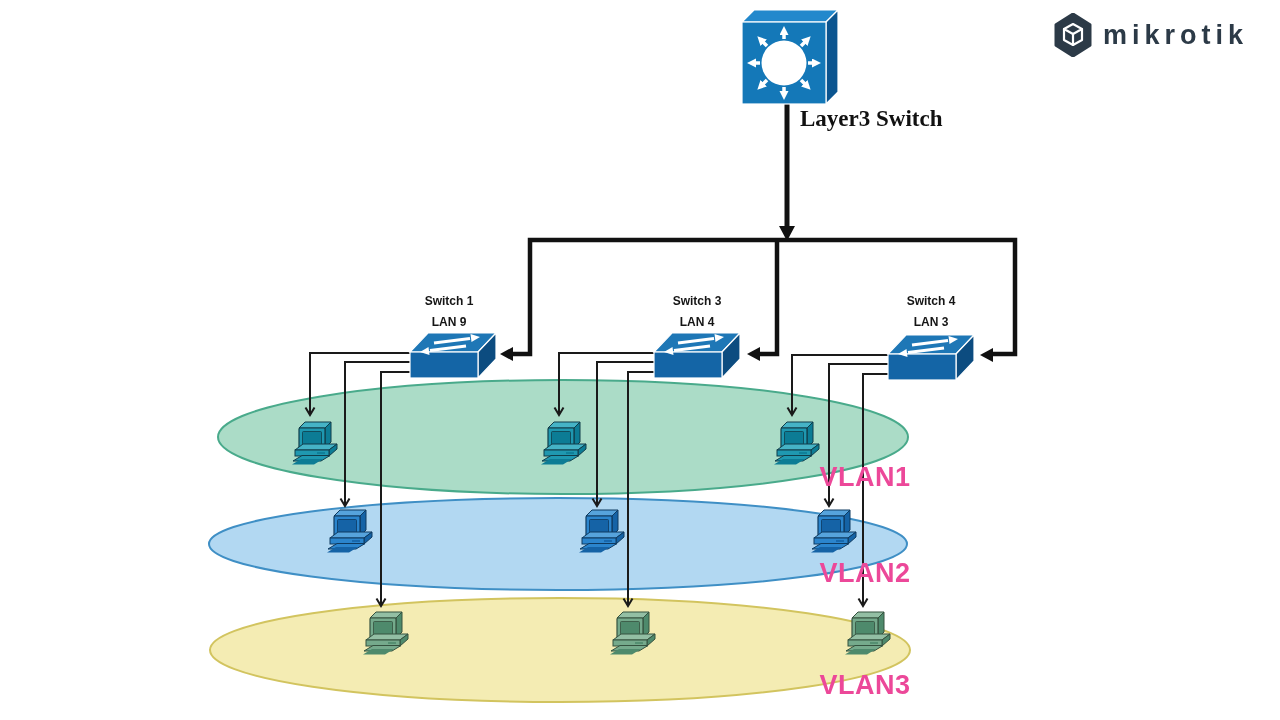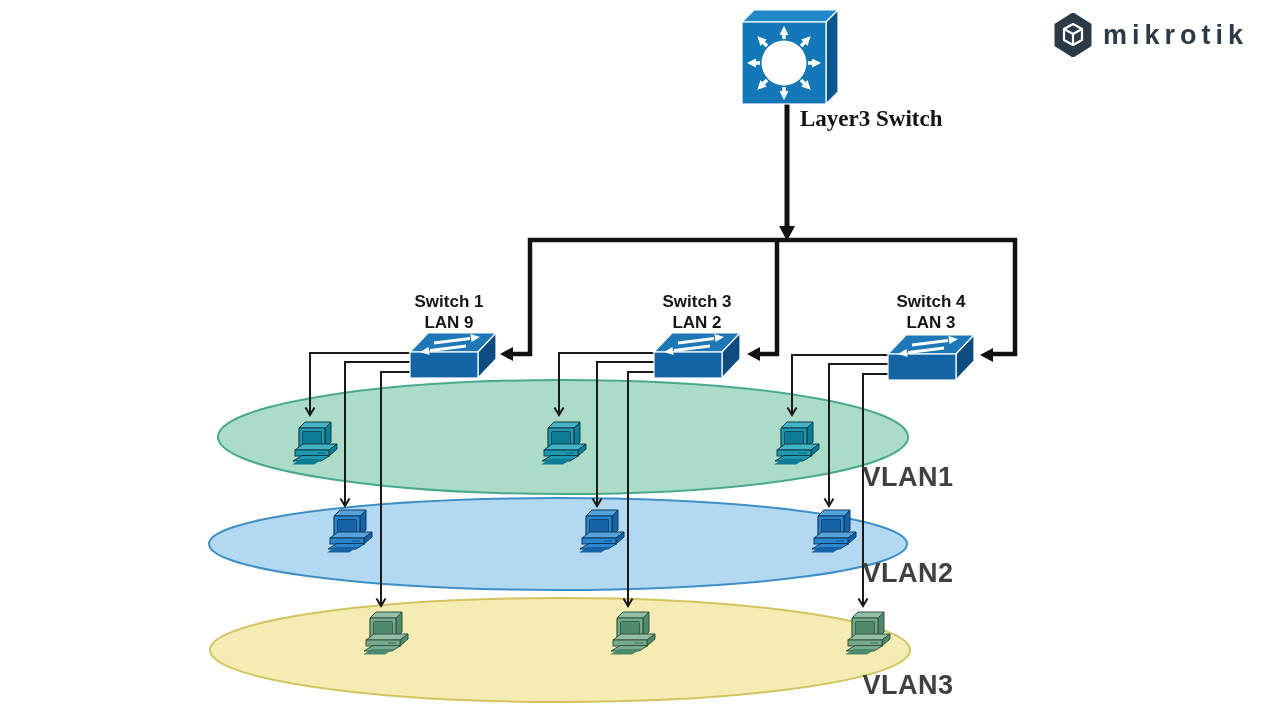--- a/index.html
+++ b/index.html
@@ -3,24 +3,24 @@
 <meta charset="utf-8">
 <style>
   html,body{margin:0;padding:0;background:#ffffff;}
   .canvas{position:relative;width:1280px;height:720px;background:#fff;overflow:hidden;
           font-family:"Liberation Sans",sans-serif;}
   svg.diagram{position:absolute;left:0;top:0;}
   .lbl{position:absolute;color:#111;white-space:nowrap;text-align:right;}
   .layer3{left:800px;top:106px;font-family:"Liberation Serif","DejaVu Serif",serif;
           font-weight:700;font-size:23px;}
   .sw-label{position:absolute;top:291px;transform:translateX(-50%);text-align:center;
-            font-weight:700;font-size:17px;line-height:21px;color:#151515;}
+            font-weight:700;font-size:12px;line-height:21px;color:#151515;}
   .sw-label span{display:block;}
-  .vlan-label{position:absolute;transform:translateX(-50%);left:908px;
-              font-weight:700;font-size:27px;letter-spacing:.5px;color:#404040;}
+  .vlan-label{position:absolute;transform:translateX(-50%);left:865px;
+              font-weight:700;font-size:27px;letter-spacing:.5px;color:#ec4899;}
   .brand{position:absolute;top:13px;right:32px;display:flex;align-items:center;gap:10px;}
   .brand .word{font-size:27px;font-weight:700;letter-spacing:5px;color:var(--brand,#2c3a47);}
   
 </style>
 </head>
 <body>
 
 <div class="canvas">
 
   <svg class="diagram" width="1280" height="720" viewBox="0 0 1280 720">
@@ -125,21 +125,21 @@
   </svg>
 
   <div class="lbl layer3">Layer3 Switch</div>
 
   <div class="sw-label" style="left:449px">
     <span>Switch 1</span>
     <span>LAN 9</span>
   </div>
   <div class="sw-label" style="left:697px">
     <span>Switch 3</span>
-    <span>LAN 2</span>
+    <span>LAN 4</span>
   </div>
   <div class="sw-label" style="left:931px">
     <span>Switch 4</span>
     <span>LAN 3</span>
   </div>
 
   <div class="vlan-label" style="top:462px">VLAN1</div>
   <div class="vlan-label" style="top:558px">VLAN2</div>
   <div class="vlan-label" style="top:670px">VLAN3</div>
 

